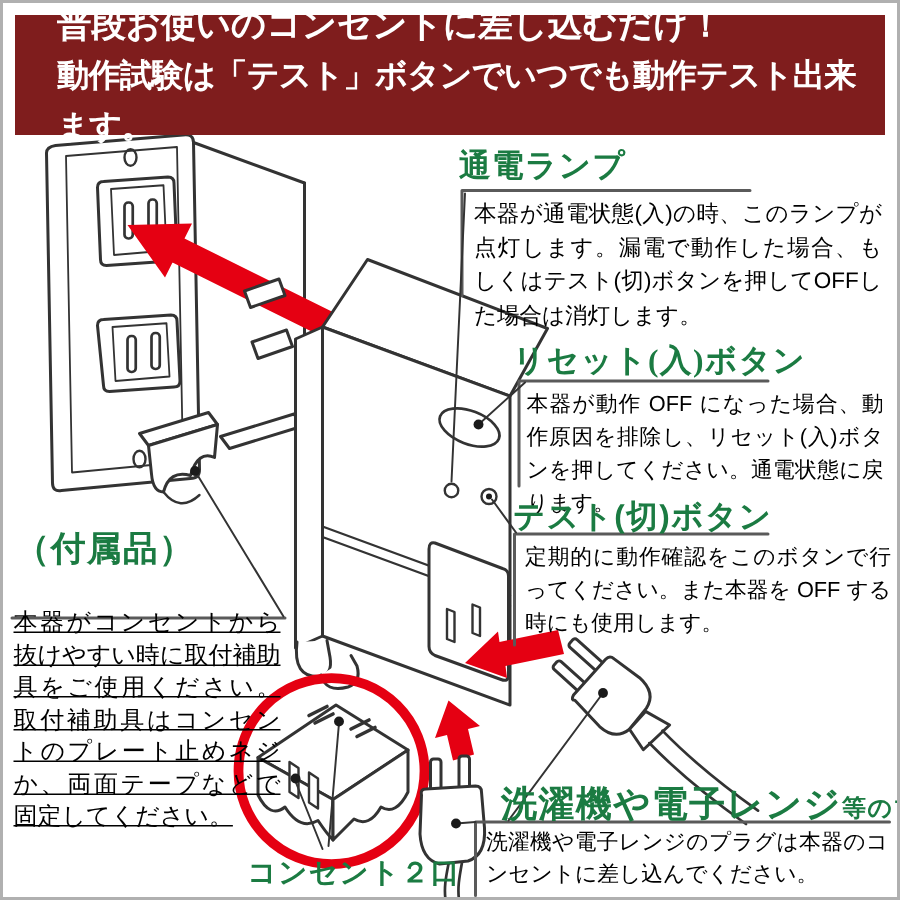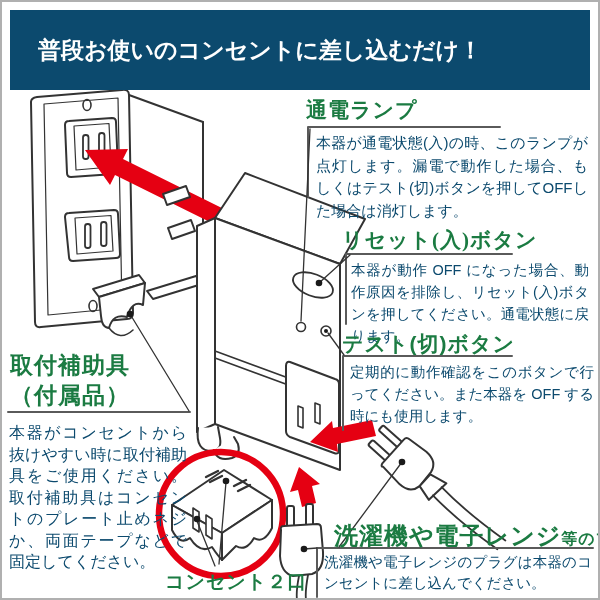--- a/index.html
+++ b/index.html
@@ -5,51 +5,52 @@
   html,body{margin:0;padding:0;}
   body{
     width:600px;height:600px;position:relative;overflow:hidden;
     background:#ffffff;
     font-family:"Liberation Sans","DejaVu Sans",sans-serif;
     -webkit-font-smoothing:antialiased;
   }
   .frame{position:absolute;inset:0;border:2px solid #b0b0b0;z-index:5;pointer-events:none;}
   .banner{
     position:absolute;left:10px;top:10px;width:580px;height:80px;
-    background:#0c4a6e;color:#ffffff;z-index:3;
+    background:#7f1d1d;color:#ffffff;z-index:3;
     display:flex;flex-direction:column;justify-content:center;
     padding-left:28px;box-sizing:border-box;
   }
   .banner .l1{font-size:23px;font-weight:bold;line-height:34px;letter-spacing:0px;}
   .banner .l2{font-size:21.5px;font-weight:bold;line-height:34px;letter-spacing:-0.5px;}
   svg.art{position:absolute;left:0;top:0;z-index:1;}
   .txt{position:absolute;z-index:2;}
   .h-green{color:#1b7b42;font-weight:bold;letter-spacing:1px;white-space:nowrap;}
-  .body-txt{color:#0c4a6e;text-align:justify;}
+  .body-txt{color:#000000;text-align:justify;}
   #lamp-title{left:306px;top:96px;font-size:21px;text-align:right;}
   #lamp-body{left:316px;top:132px;width:272px;font-size:15px;line-height:22.5px;}
   #reset-title{left:342px;top:226px;font-size:21px;font-family:Liberation Serif, serif;}
   #reset-body{left:351px;top:259px;width:238px;font-size:14.5px;line-height:22px;}
   #test-title{left:342px;top:330px;font-size:21px;}
   #test-body{left:350px;top:361px;width:244px;font-size:14.5px;line-height:22px;}
   #aid-title{left:10px;top:350px;font-size:23px;line-height:30px;white-space:normal;}
-  #aid-body{left:9px;top:422px;width:178px;font-size:16px;line-height:21.5px;}
+  #aid-body{left:9px;top:405px;width:178px;font-size:16px;line-height:21.5px;text-decoration:underline;}
   #outlet2-label{left:165px;top:569px;font-size:19px;}
   #appliance-title{left:334px;top:520px;}
   #appliance-title .main{font-size:24px;}
   #appliance-title .sub{font-size:16px;}
   #appliance-body{left:324px;top:552px;width:268px;font-size:14.5px;line-height:21px;}
 </style>
 </head>
 <body>
 
 <div class="frame"></div>
 
 <div class="banner">
   <div class="l1">普段お使いのコンセントに差し込むだけ！</div>
+  <div class="l2">動作試験は「テスト」ボタンでいつでも動作テスト出来ます。</div>
 </div>
 
 <svg class="art" width="600" height="600" viewBox="0 0 600 600">
   <g stroke="#333" stroke-width="2" fill="none" stroke-linejoin="round" stroke-linecap="round">
 
     <g>
       <path d="M37,97 L122,90 Q129,89 129,95 L133,313 Q133,319 127,319 L41,327 Q35,328 35,322 L31,102 Q31,98 37,97 Z" fill="#fff"></path>
       <path d="M44,104 L118,98 L122,308 L48,315 Z" stroke-width="1.2"></path>
       <path d="M129,95 L203,122"></path>
       <path d="M203,122 L203,364"></path>
@@ -164,21 +165,20 @@
 <div class="txt h-green" id="lamp-title">通電ランプ</div>
 <div class="txt body-txt" id="lamp-body">本器が通電状態(入)の時、このランプが点灯します。漏電で動作した場合、もしくはテスト(切)ボタンを押してOFFした場合は消灯します。</div>
 
 <div class="txt h-green" id="reset-title">リセット(入)ボタン</div>
 <div class="txt body-txt" id="reset-body">本器が動作 OFF になった場合、動作原因を排除し、リセット(入)ボタンを押してください。通電状態に戻ります。</div>
 
 <div class="txt h-green" id="test-title">テスト(切)ボタン</div>
 <div class="txt body-txt" id="test-body">定期的に動作確認をこのボタンで行ってください。また本器を OFF する時にも使用します。</div>
 
 <div class="txt h-green" id="aid-title">
-  <div>取付補助具</div>
   <div>（付属品）</div>
 </div>
 <div class="txt body-txt" id="aid-body">本器がコンセントから抜けやすい時に取付補助具をご使用ください。取付補助具はコンセントのプレート止めネジか、両面テープなどで固定してください。</div>
 
 <div class="txt h-green" id="outlet2-label">コンセント２口</div>
 
 <div class="txt h-green" id="appliance-title">
   <span class="main">洗濯機や電子レンジ</span><span class="sub">等のプラグ</span>
 </div>
 <div class="txt body-txt" id="appliance-body">洗濯機や電子レンジのプラグは本器のコンセントに差し込んでください。</div>

